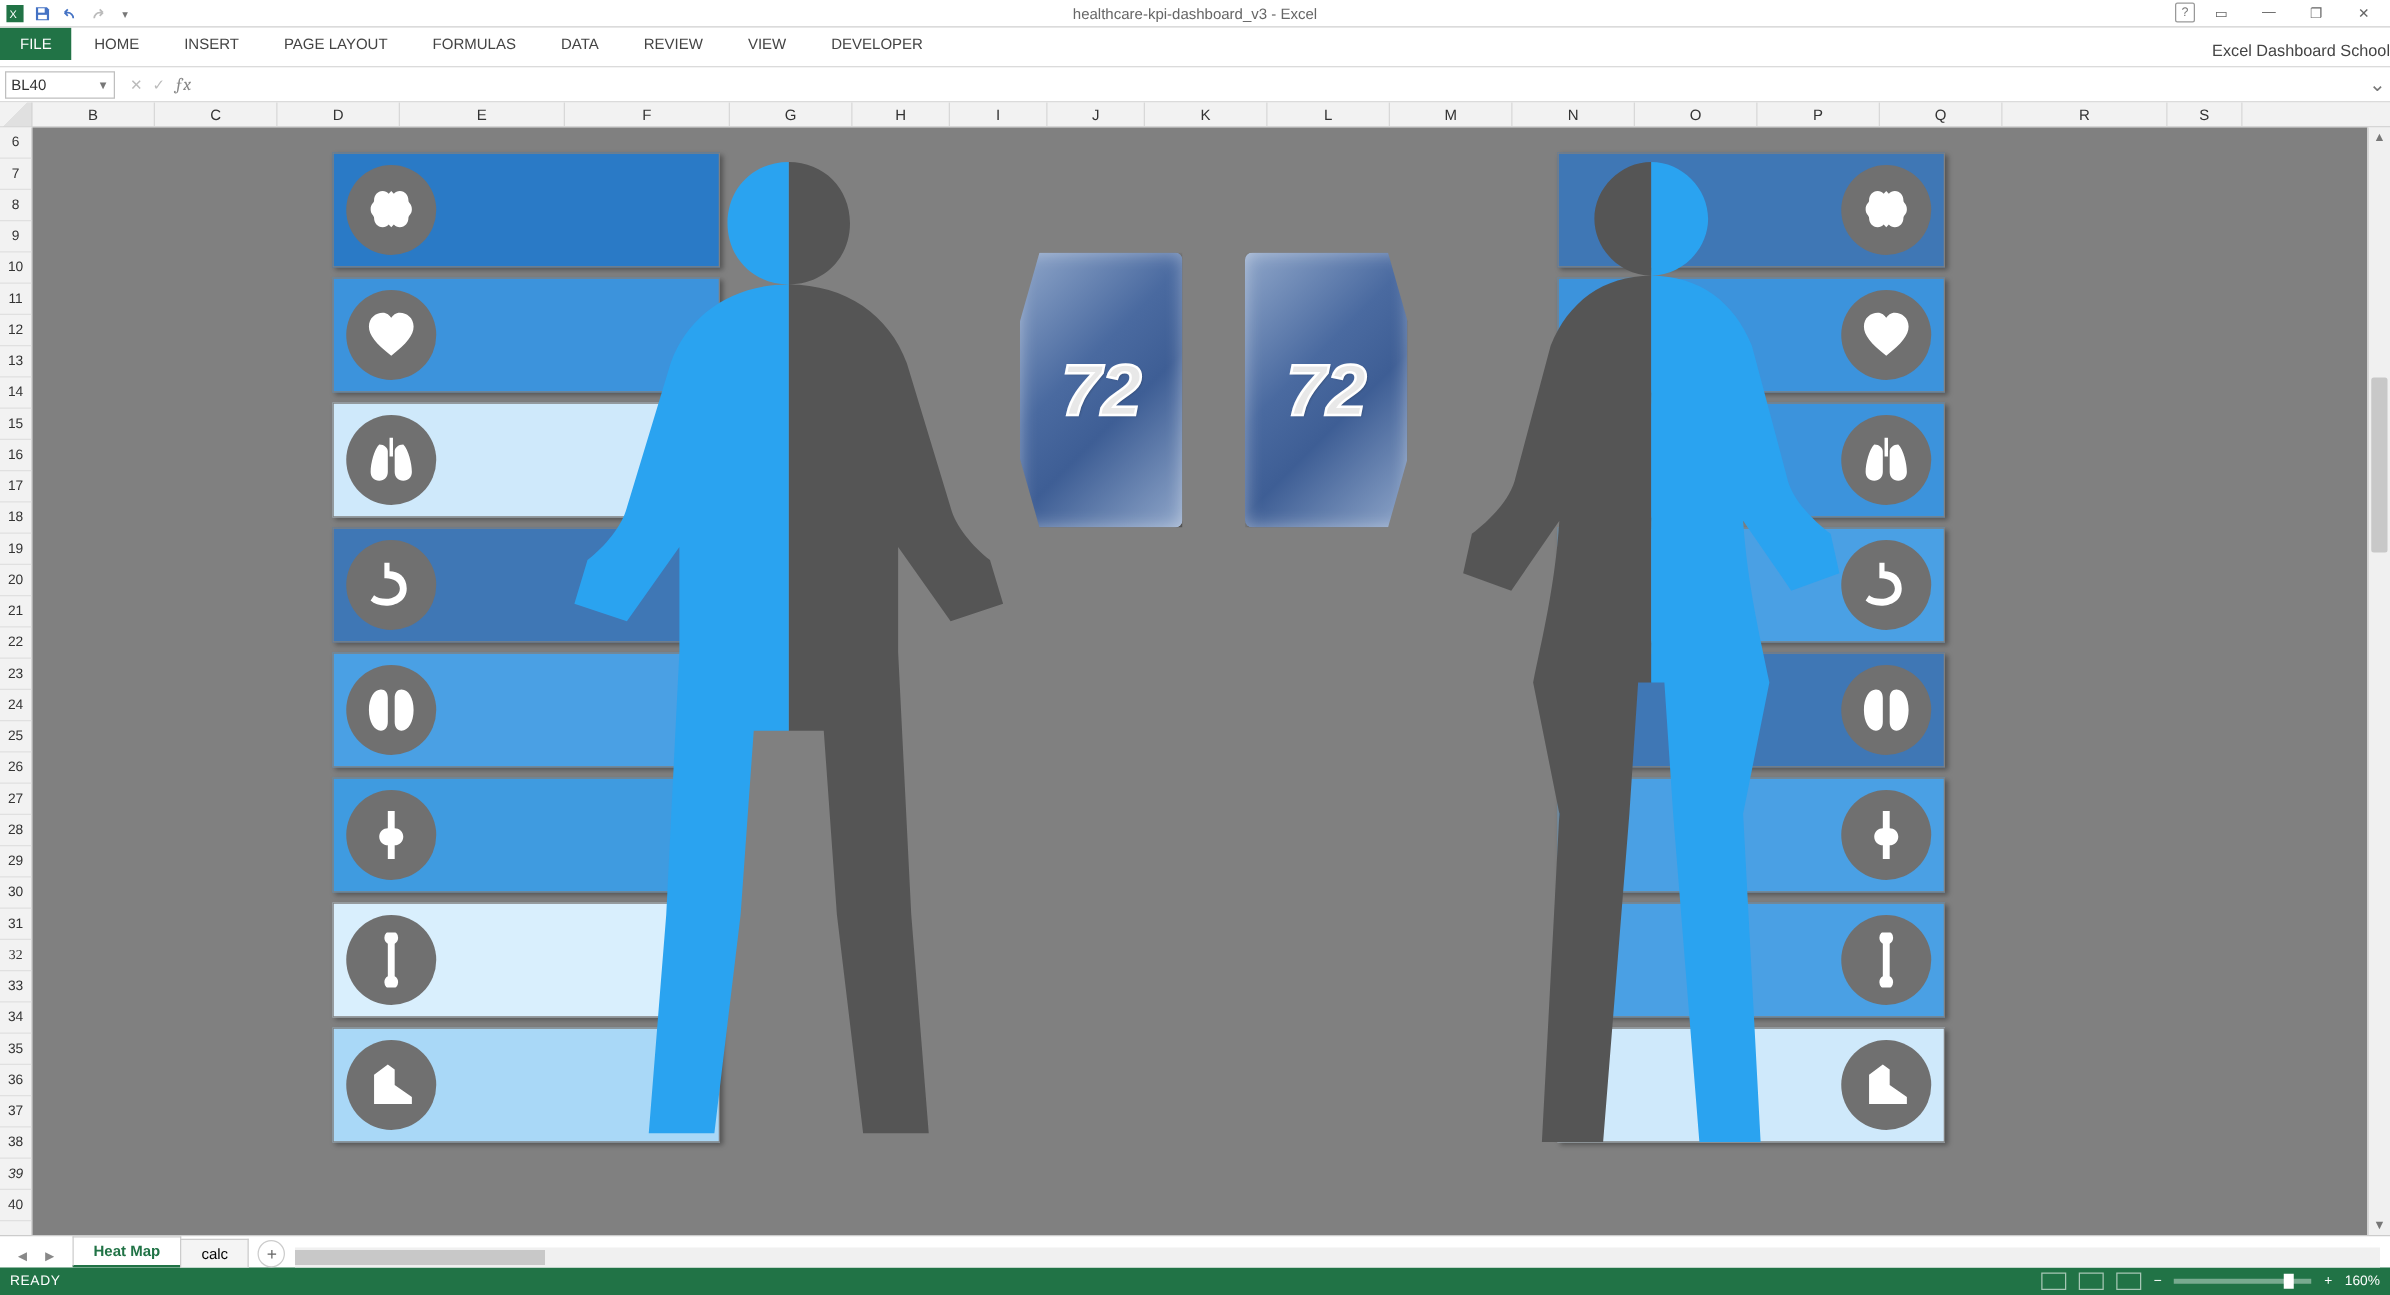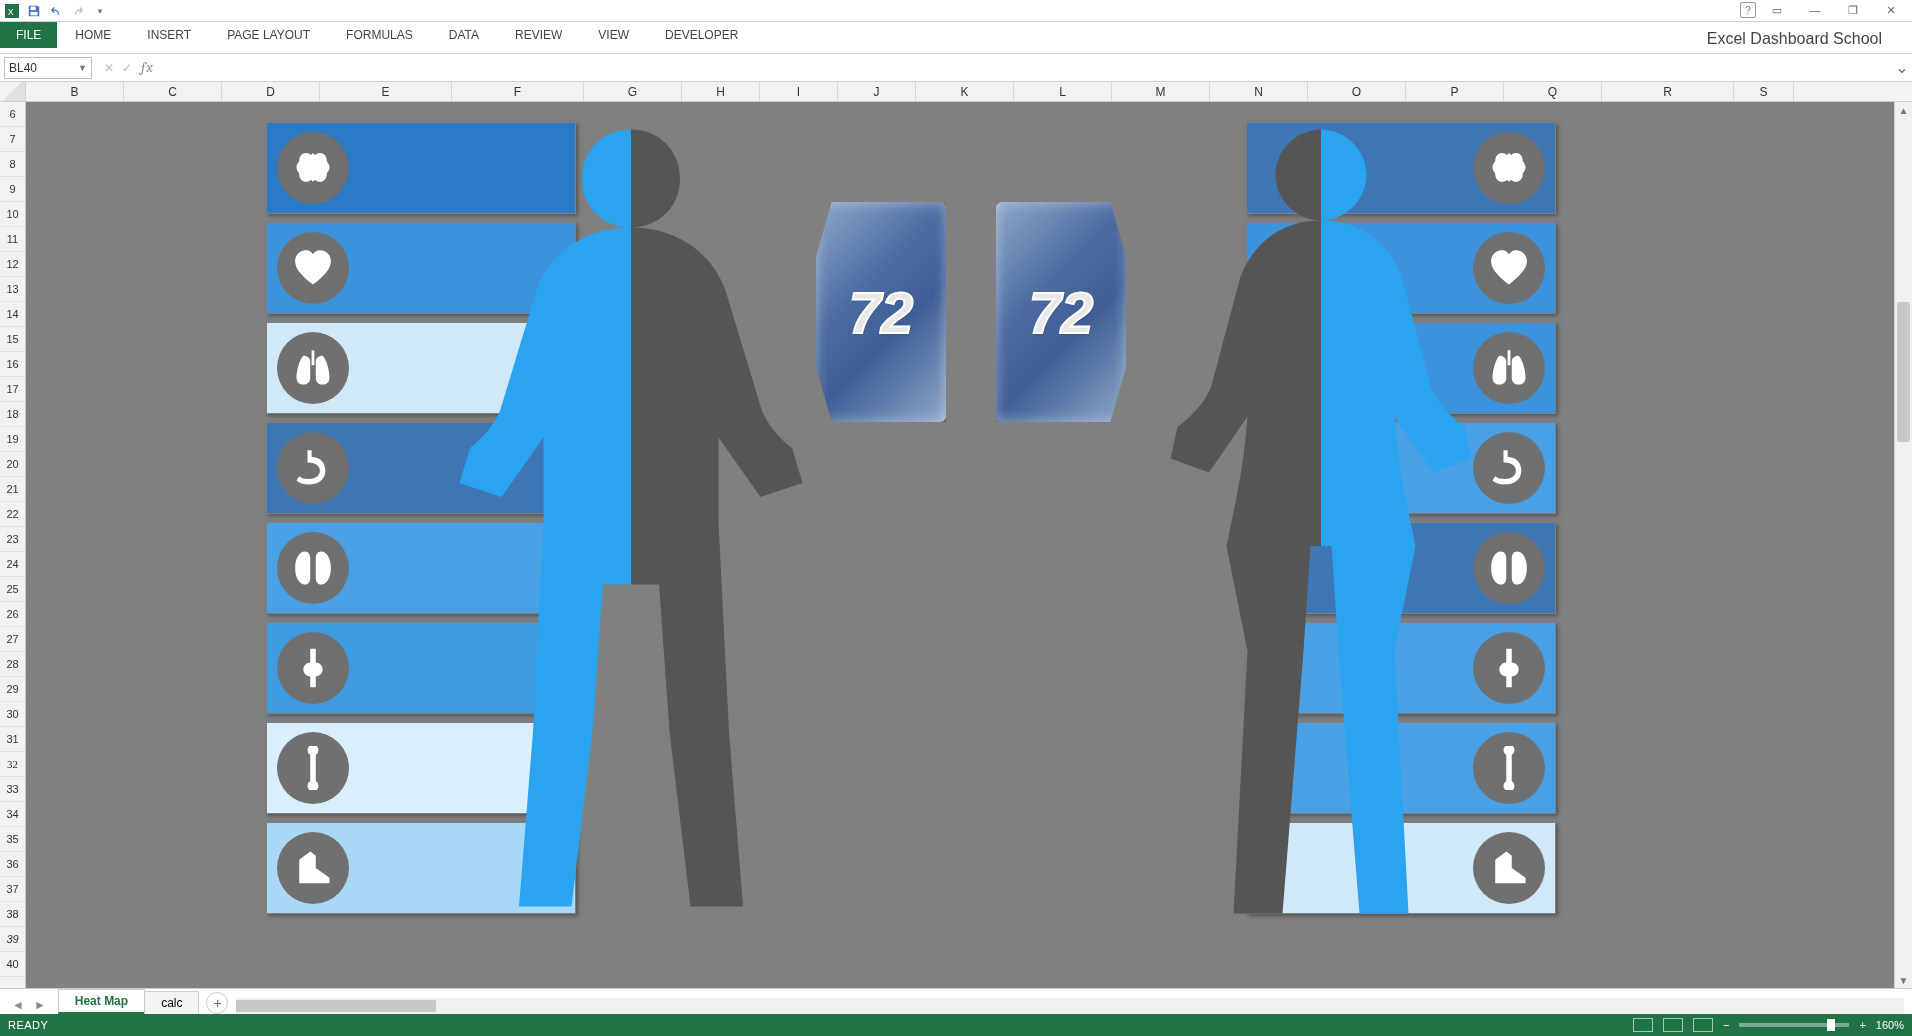--- a/index.html
+++ b/index.html
@@ -11,21 +11,21 @@
   .qat-ico { width:16px; height:16px; display:flex; align-items:center; justify-content:center; }
   .qat-ico svg { width:14px; height:14px; }
   .qatbar .title { position:absolute; left:0; right:0; text-align:center; pointer-events:none; color:#666; font-size:12px; }
   .qatbar .right-sys { position:absolute; right:4px; top:0; display:flex; align-items:center; gap:4px; }
   .sysbtn { width:34px; height:20px; display:flex; align-items:center; justify-content:center; color:#666; }
   .help-ico { width:16px; height:16px; border:1px solid #999; border-radius:2px; display:flex;align-items:center;justify-content:center;font-size:10px;color:#777;}
 
   .ribbon-tabs { height:26px; background:#fff; display:flex; align-items:flex-end; font-size:12px; }
   .file-tab { background:#217346; color:#fff; padding:5px 16px 5px 16px; height:26px; display:flex; align-items:center; text-transform:uppercase; }
   .r-tab { padding:0 18px; height:26px; display:flex; align-items:center; color:#444; text-transform:uppercase; cursor:pointer; }
-  .ribbon-right { margin-left:auto; padding-right:30px; color:#444; font-size:16px;}
+  .ribbon-right { margin-left:auto; color:#444; font-size:13px;}
 
   .ribbon-area { height:6px; background:#fff; border-bottom:1px solid #d0d0d0; }
 
   .namebar { height:28px; border-bottom:1px solid #d0d0d0; display:flex; align-items:center; background:#fff; }
   .namebox { width:88px; height:22px; margin:0 2px 0 4px; border:1px solid #bfbfbf; display:flex; align-items:center; justify-content:space-between; font-size:12px; padding:0 4px; color:#333;}
   .namebox .dd { color:#777; font-size:9px; }
   .fx-tools { display:flex; align-items:center; gap:8px; margin-left:10px; color:#888; font-size:14px; font-style:italic;}
   .fx-cancel, .fx-confirm { font-style:normal; font-size:12px; color:#bbb;}
   .fx-label { font-family: 'Cambria', serif; }
   .formula-input { flex:1; height:22px; border:none; outline:none; margin-left:6px; font-size:12px; }
@@ -114,20 +114,21 @@
           <path fill="none" stroke="#4472c4" stroke-width="1.6" d="M11 12a5 5 0 0 0-5-5H3m0 0 3-3M3 7l3 3"></path>
         </svg>
     </span>
     <span class="qat-ico">
       <svg viewBox="0 0 16 16">
           <path fill="none" stroke="#bbb" stroke-width="1.6" d="M5 12a5 5 0 0 1 5-5h3m0 0-3-3m3 3-3 3"></path>
         </svg>
     </span>
     <span class="qat-ico" style="color:#777;font-size:9px;">▾</span>
   </div>
+  <div class="title">healthcare-kpi-dashboard_v3 - Excel</div>
   <div class="right-sys">
     <span class="help-ico">?</span>
     <span class="sysbtn">▭</span>
     <span class="sysbtn">―</span>
     <span class="sysbtn">❐</span>
     <span class="sysbtn">✕</span>
   </div>
 </div>
 
 <div class="ribbon-tabs">

